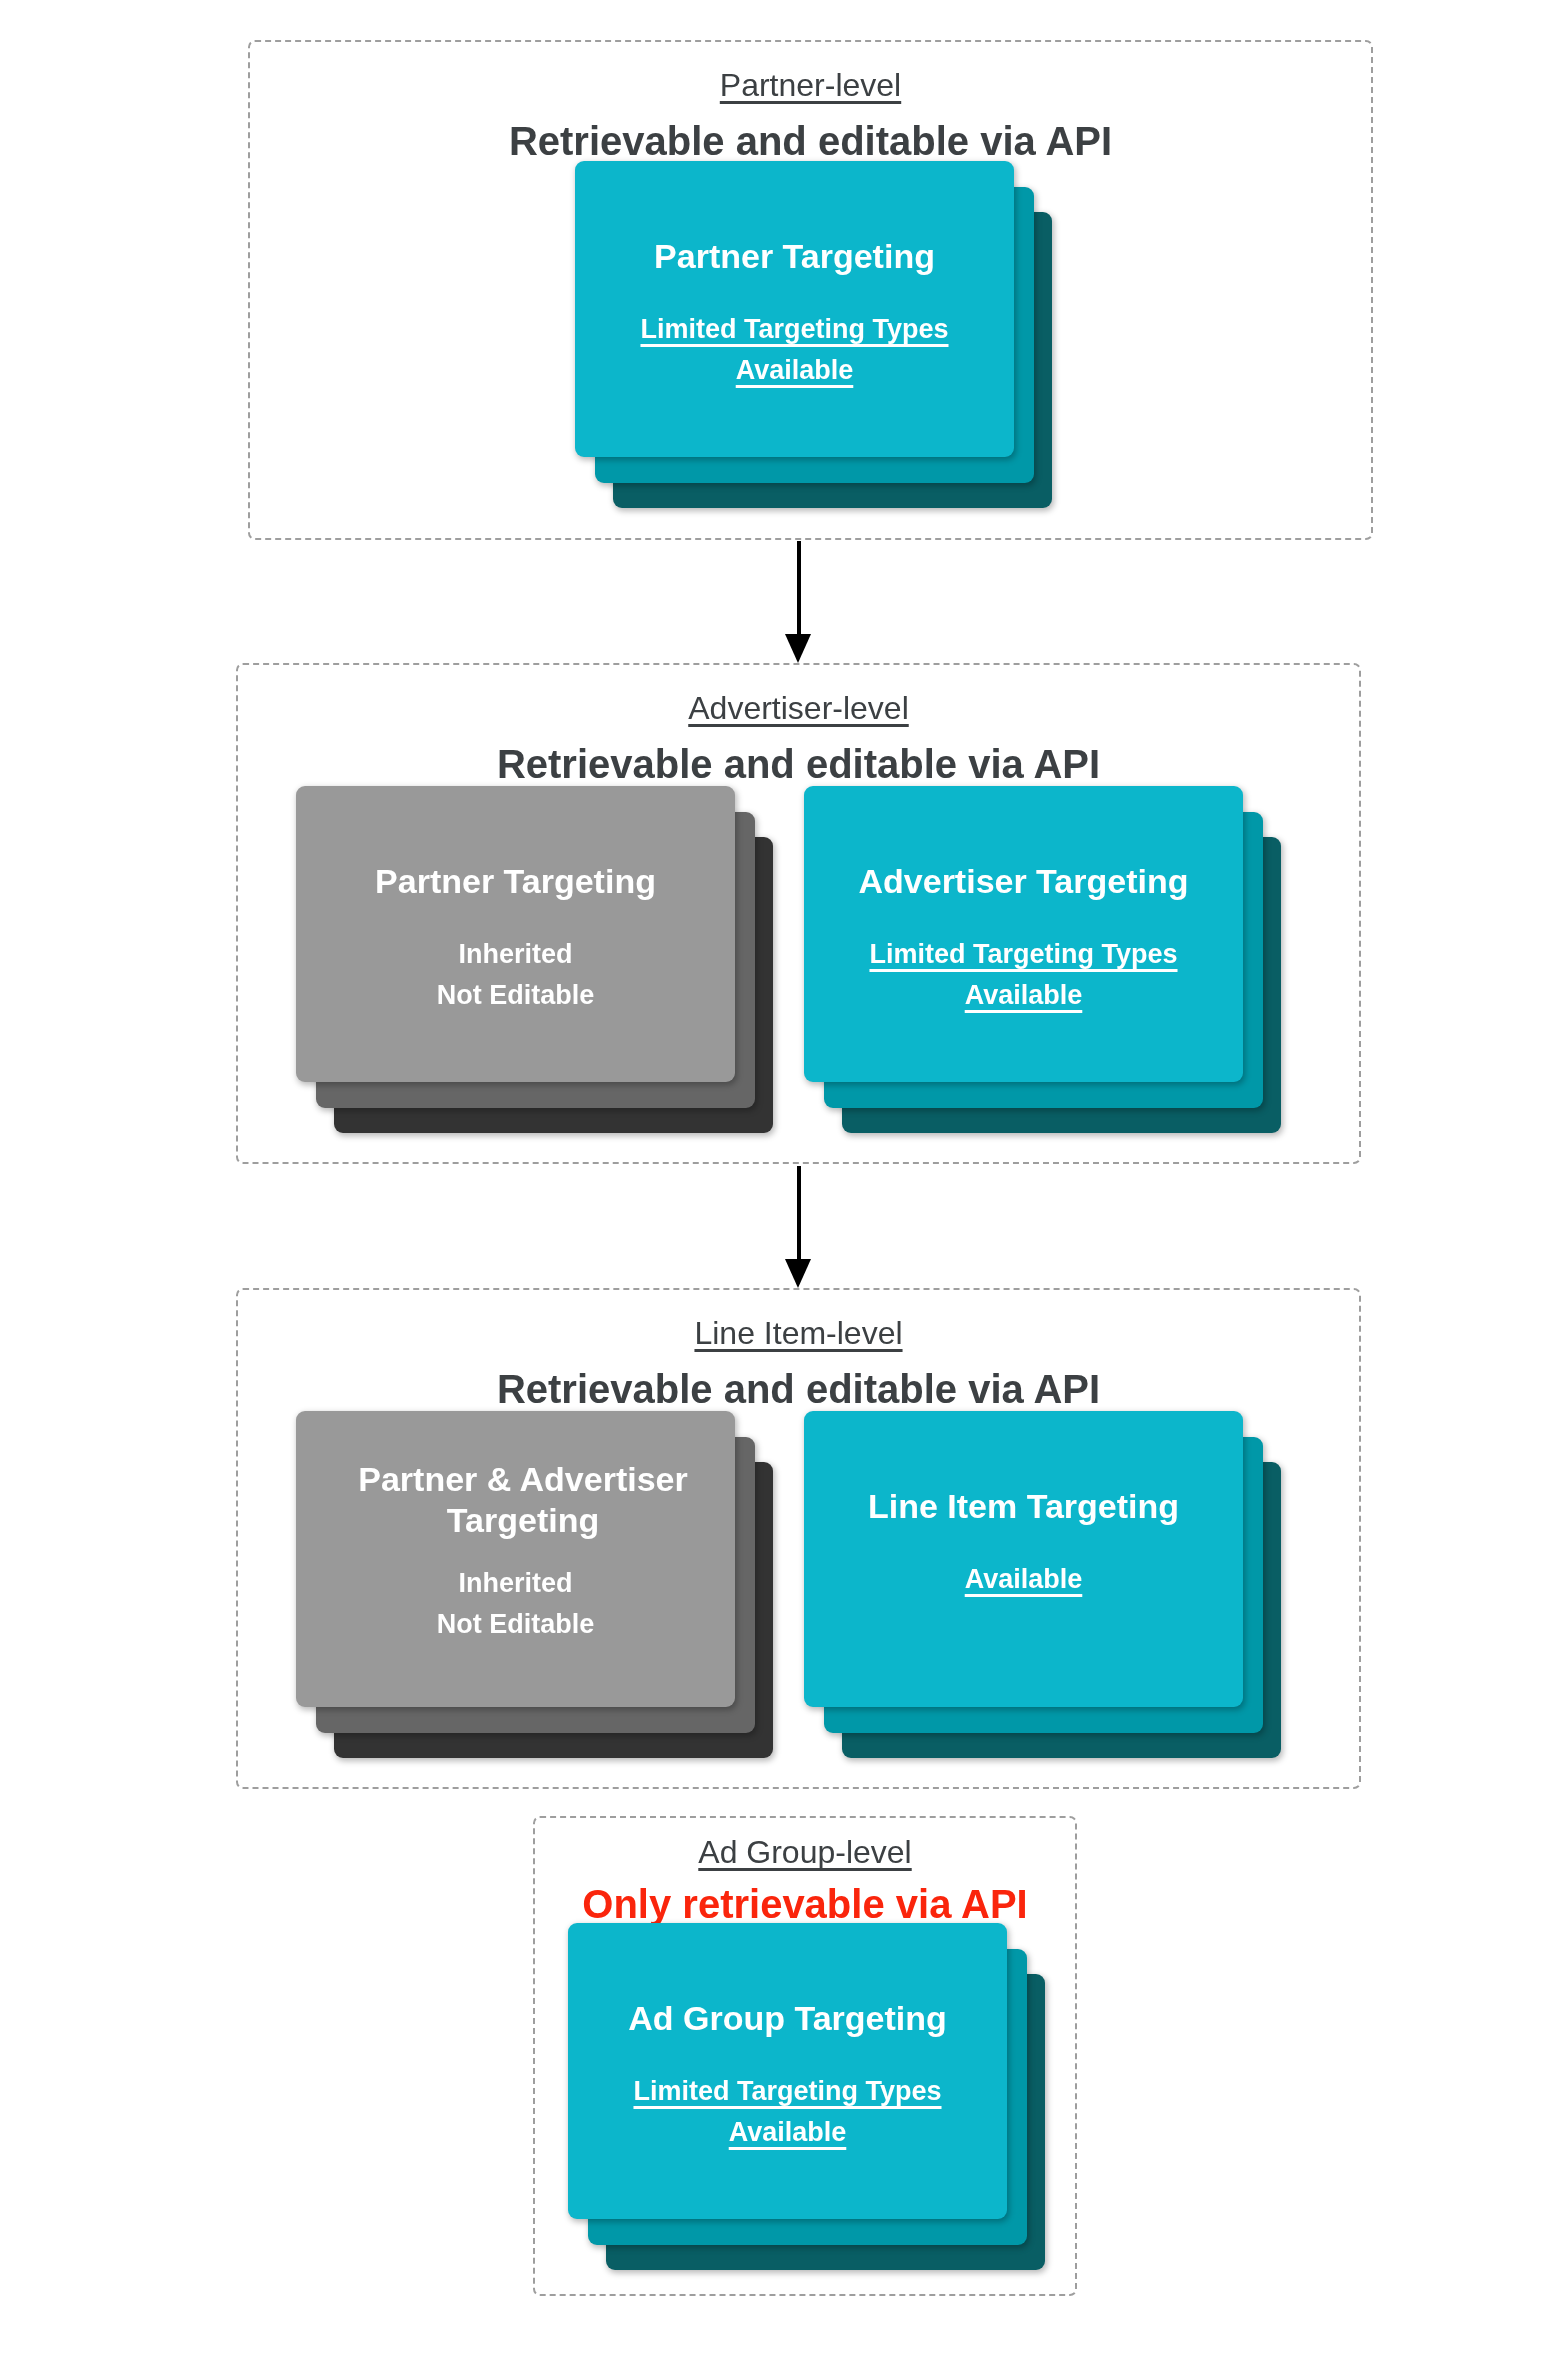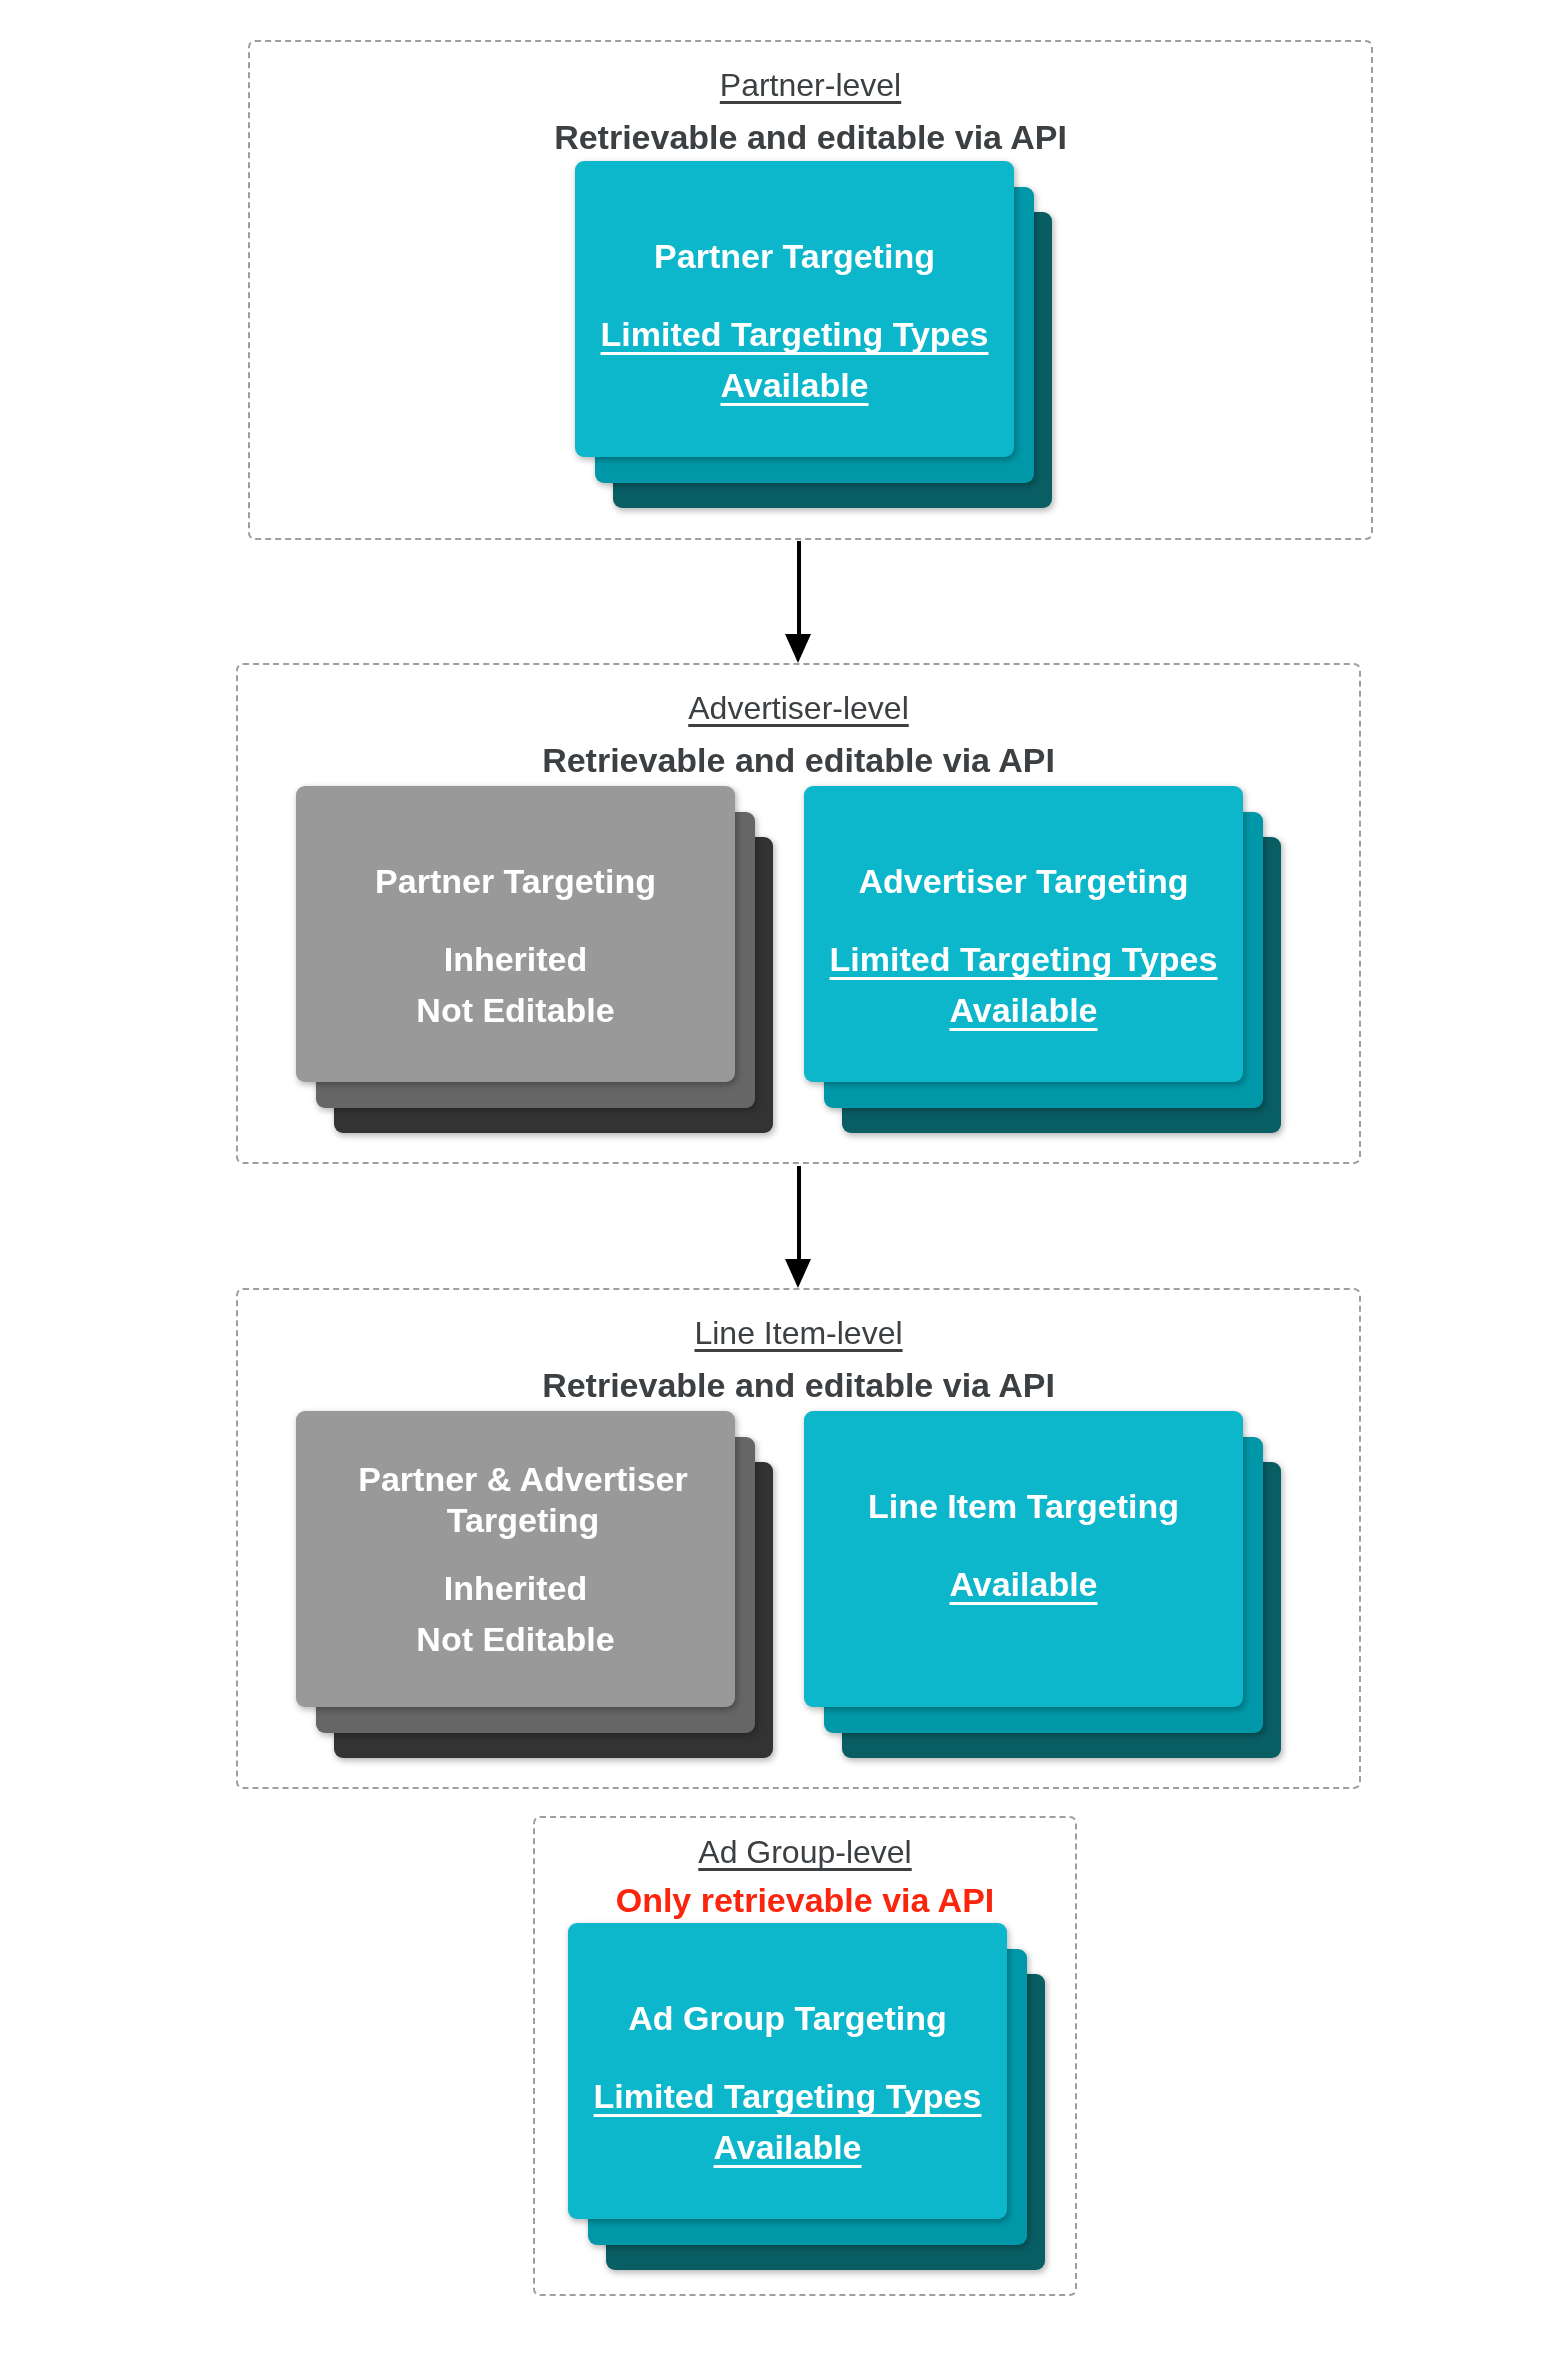--- a/index.html
+++ b/index.html
@@ -10,41 +10,41 @@
   .panel{position:absolute;box-sizing:border-box;border:2.7px dashed #9e9e9e;border-radius:7.1px;background:#ffffff;text-align:center;}
   .panel.s1{left:248px;top:40px;width:1125px;height:500px;}
   .panel.s2{left:236px;top:663px;width:1125px;height:501px;}
   .panel.s3{left:236px;top:1288px;width:1125px;height:501px;}
   .panel.s4{left:533px;top:1816px;width:544px;height:480px;}
 
   .panel-header{padding-top:23px;}
   .panel.s4 .panel-header{padding-top:14.3px;}
   .level-name{font-size:32px;font-weight:400;color:#3c4043;line-height:1.25;
               text-decoration:underline;text-decoration-thickness:2.7px;text-underline-offset:5.4px;text-decoration-skip-ink:none;}
-  .level-sub{font-size:34px;font-weight:700;color:#3c4043;line-height:1.25;margin-top:10.7px;}
+  .level-sub{font-size:40px;font-weight:700;color:#3c4043;line-height:1.25;margin-top:10.7px;}
   .panel.s4 .level-sub{margin-top:7.1px;}
   .level-sub.red{color:#fa250c;}
 
   
   .stack{position:absolute;width:439px;height:296px;}
   .layer{position:absolute;width:439px;height:296px;border-radius:9px;box-shadow:1.8px 2.7px 6.3px rgba(0,0,0,0.28);}
   .layer.back{left:38px;top:51px;}
   .layer.mid{left:19.6px;top:26px;}
   .layer.front{left:0;top:0;}
   .stack.teal .layer.front{background:#0cb6cb;}
   .stack.teal .layer.mid{background:#0098a8;}
   .stack.teal .layer.back{background:#095e64;}
   .stack.gray .layer.front{background:#999999;}
   .stack.gray .layer.mid{background:#666666;}
   .stack.gray .layer.back{background:#333333;}
 
   .card-content{position:absolute;left:0;top:0;width:439px;height:296px;z-index:3;color:#ffffff;text-align:center;}
   .card-title{font-size:34px;font-weight:700;line-height:1.22;margin-top:75px;}
   .stack.two-line-title .card-title{margin-top:48px;padding-left:15px;}
-  .card-body{font-size:34px;font-weight:700;line-height:1.5;margin-top:32px;}
+  .card-body{font-size:27px;font-weight:700;line-height:1.5;margin-top:32px;}
   .stack.two-line-title .card-body{margin-top:21.4px;}
   .stack.teal .card-body .bline{text-decoration:underline;text-decoration-thickness:2.7px;text-underline-offset:6.3px;text-decoration-skip-ink:none;}
   .tline,.bline{white-space:nowrap;}
 
   
   .arrow-stem{position:absolute;width:3.6px;background:#000000;}
   .arrow-head{position:absolute;width:0;height:0;border-left:13.4px solid transparent;border-right:13.4px solid transparent;border-top:29px solid #000000;}
   .a1-stem{left:797px;top:541px;height:95px;}
   .a1-head{left:785px;top:634px;}
   .a2-stem{left:797px;top:1166px;height:95px;}

